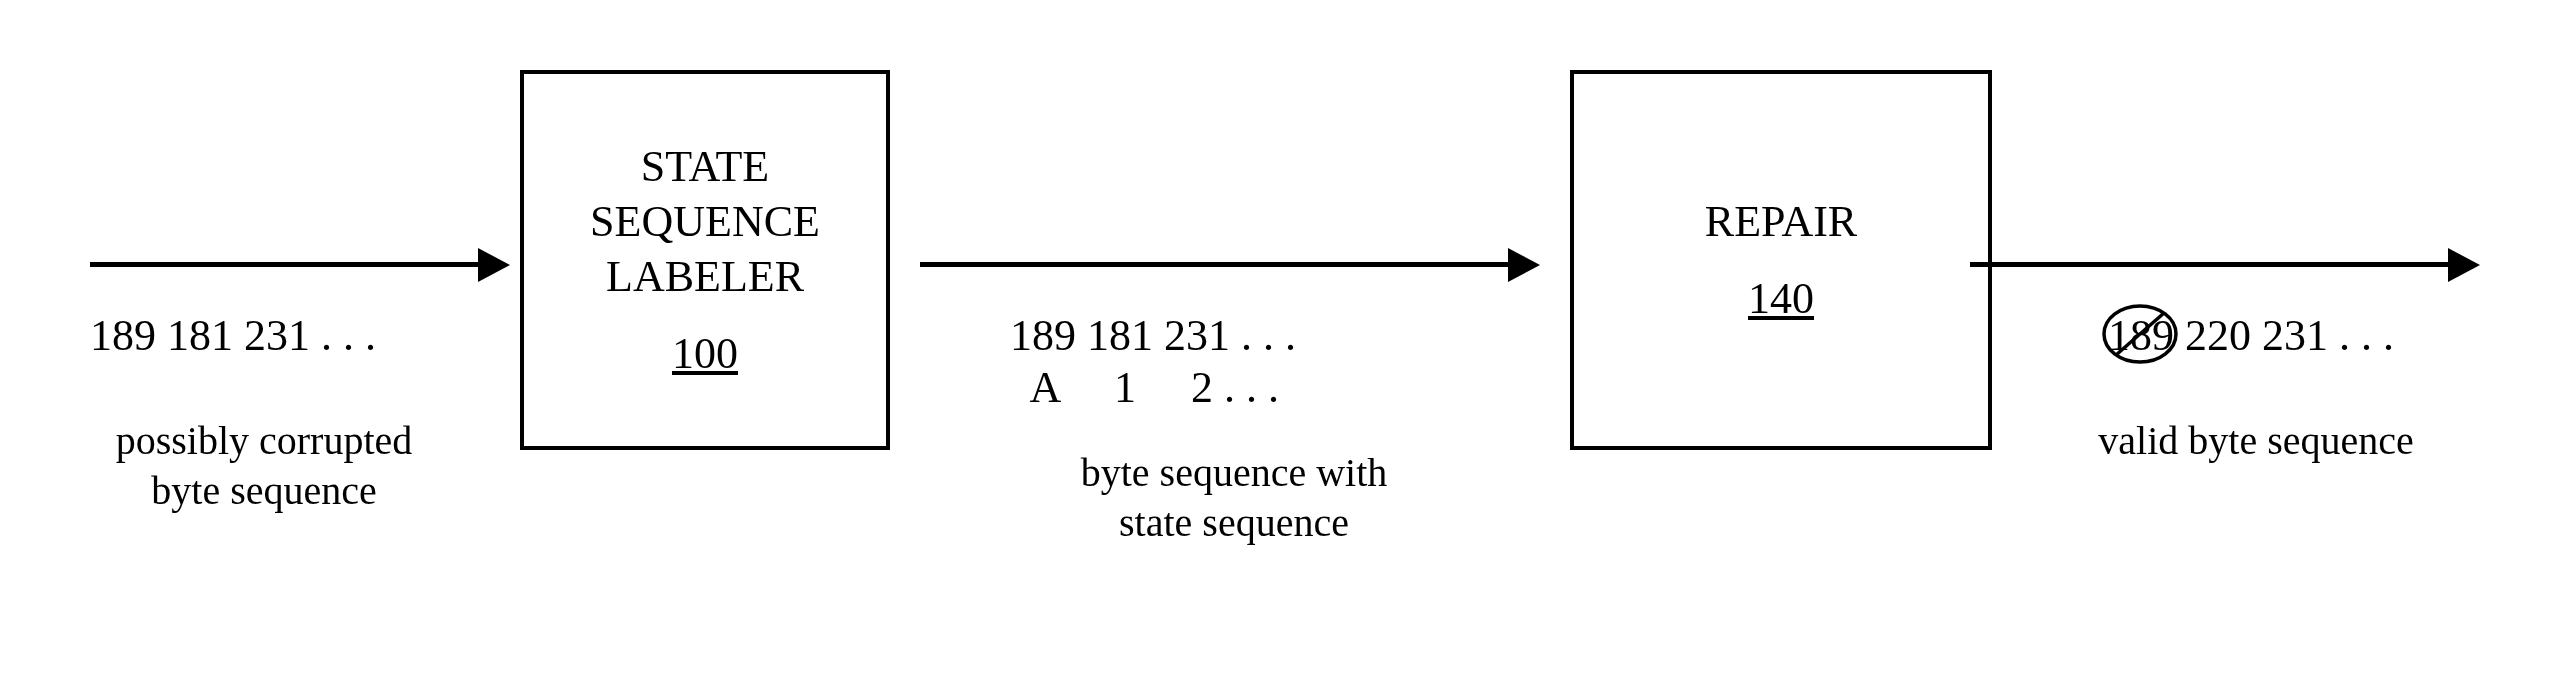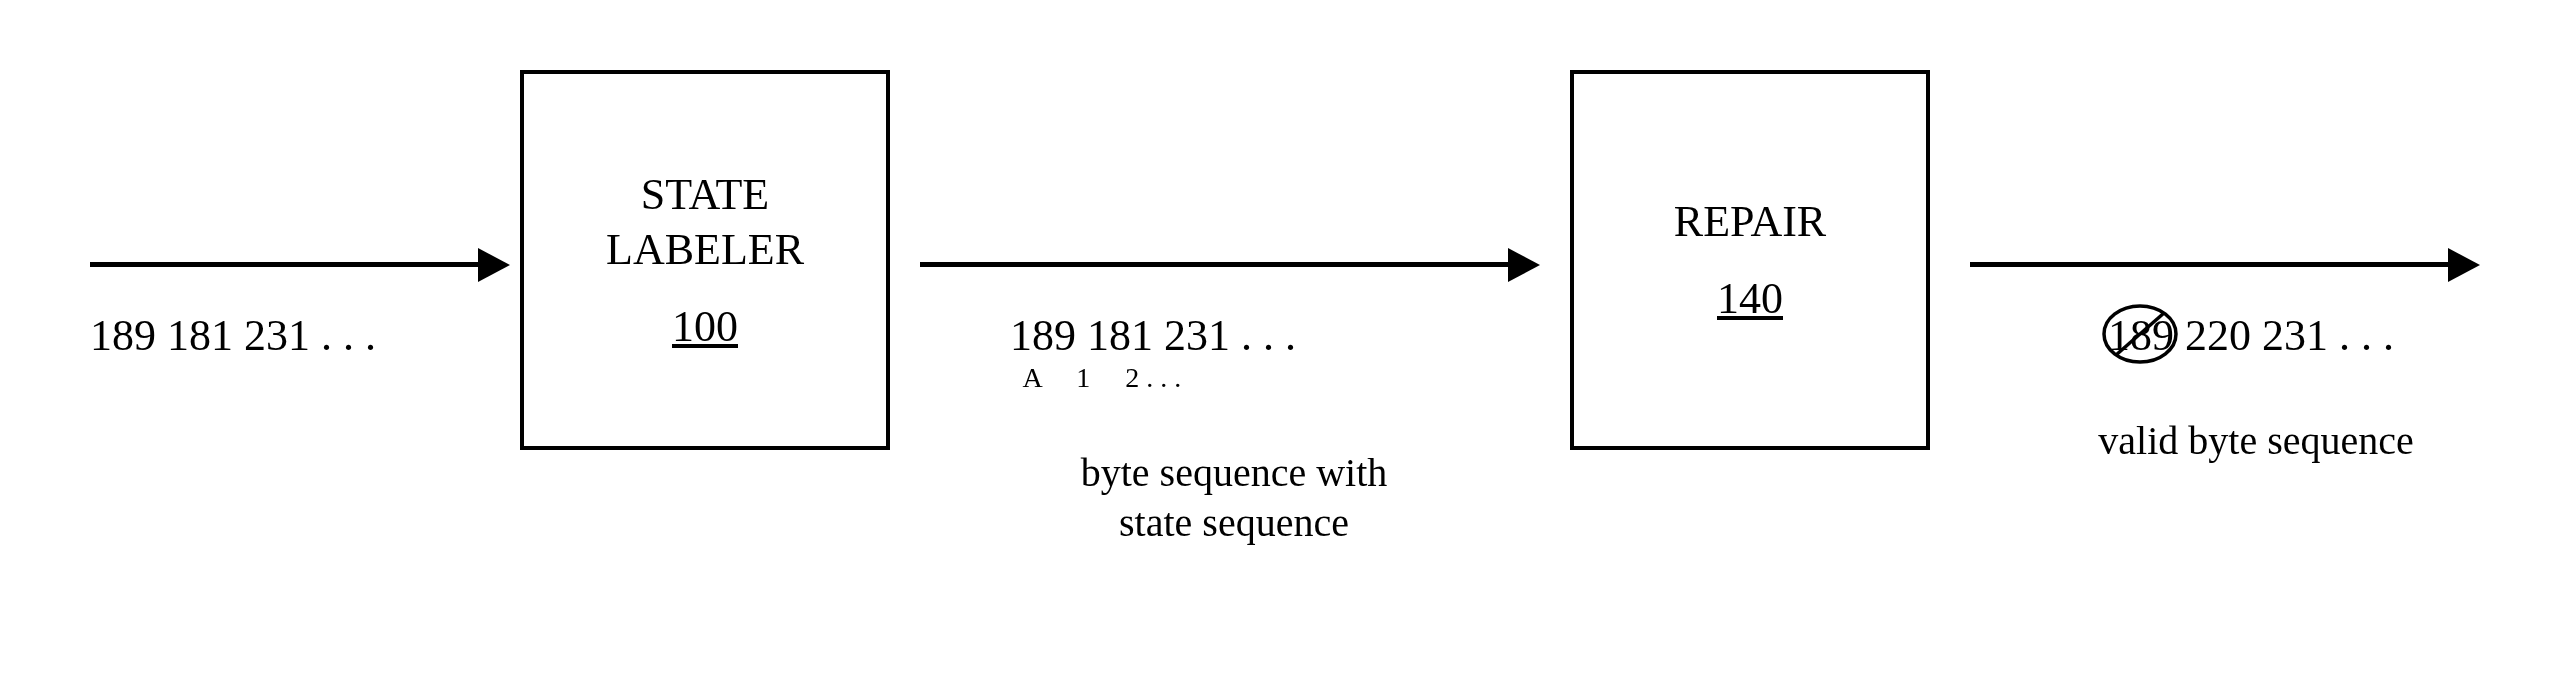--- a/index.html
+++ b/index.html
@@ -54,21 +54,21 @@
       margin-top: 22px;
       font-size: 44px;
     }
     .bytes {
       position: absolute;
       font-size: 44px;
       white-space: nowrap;
     }
     .states {
       position: absolute;
-      font-size: 28px;
+      font-size: 44px;
       white-space: pre;
     }
     .caption {
       position: absolute;
       font-size: 40px;
       text-align: center;
       line-height: 1.25;
     }
     .struck-group {
       position: absolute;
@@ -91,39 +91,44 @@
 </head>
 <body>
 
 <div class="stage">
 
   <div class="arrow" style="left:90px; top:262px; width:420px;">
     <div class="shaft"></div>
     <div class="head"></div>
   </div>
   <div class="bytes" style="left:90px; top:310px;">189 181 231 . . .</div>
+  <div class="caption" style="left:74px; top:416px; width:380px;">
+    <span style="white-space:pre-line;">possibly corrupted
+byte sequence</span>
+  </div>
 
   <div class="box" style="left:520px; top:70px; width:370px; height:380px;">
     <div>STATE</div>
+    <div>SEQUENCE</div>
     <div>LABELER</div>
     <div class="ref">100</div>
   </div>
 
   <div class="arrow" style="left:920px; top:262px; width:620px;">
     <div class="shaft"></div>
     <div class="head"></div>
   </div>
   <div class="bytes" style="left:1010px; top:310px;">189 181 231 . . .</div>
   <div class="states" style="left:1010px; top:362px;">  A     1     2 . . .</div>
   <div class="caption" style="left:1054px; top:440px; width:360px;margin-top:8px;">
     <span style="white-space:pre-line;">byte sequence with
 state sequence</span>
   </div>
 
-  <div class="box" style="left:1570px; top:70px; width:360px; height:380px;">
+  <div class="box" style="left:1570px; top:70px; width:422px; height:380px;">
     <div>REPAIR</div>
     <div class="ref">140</div>
   </div>
 
   <div class="arrow" style="left:1970px; top:262px; width:510px;">
     <div class="shaft"></div>
     <div class="head"></div>
   </div>
 
   <div class="struck-group" style="left:2068px; top:310px;">

